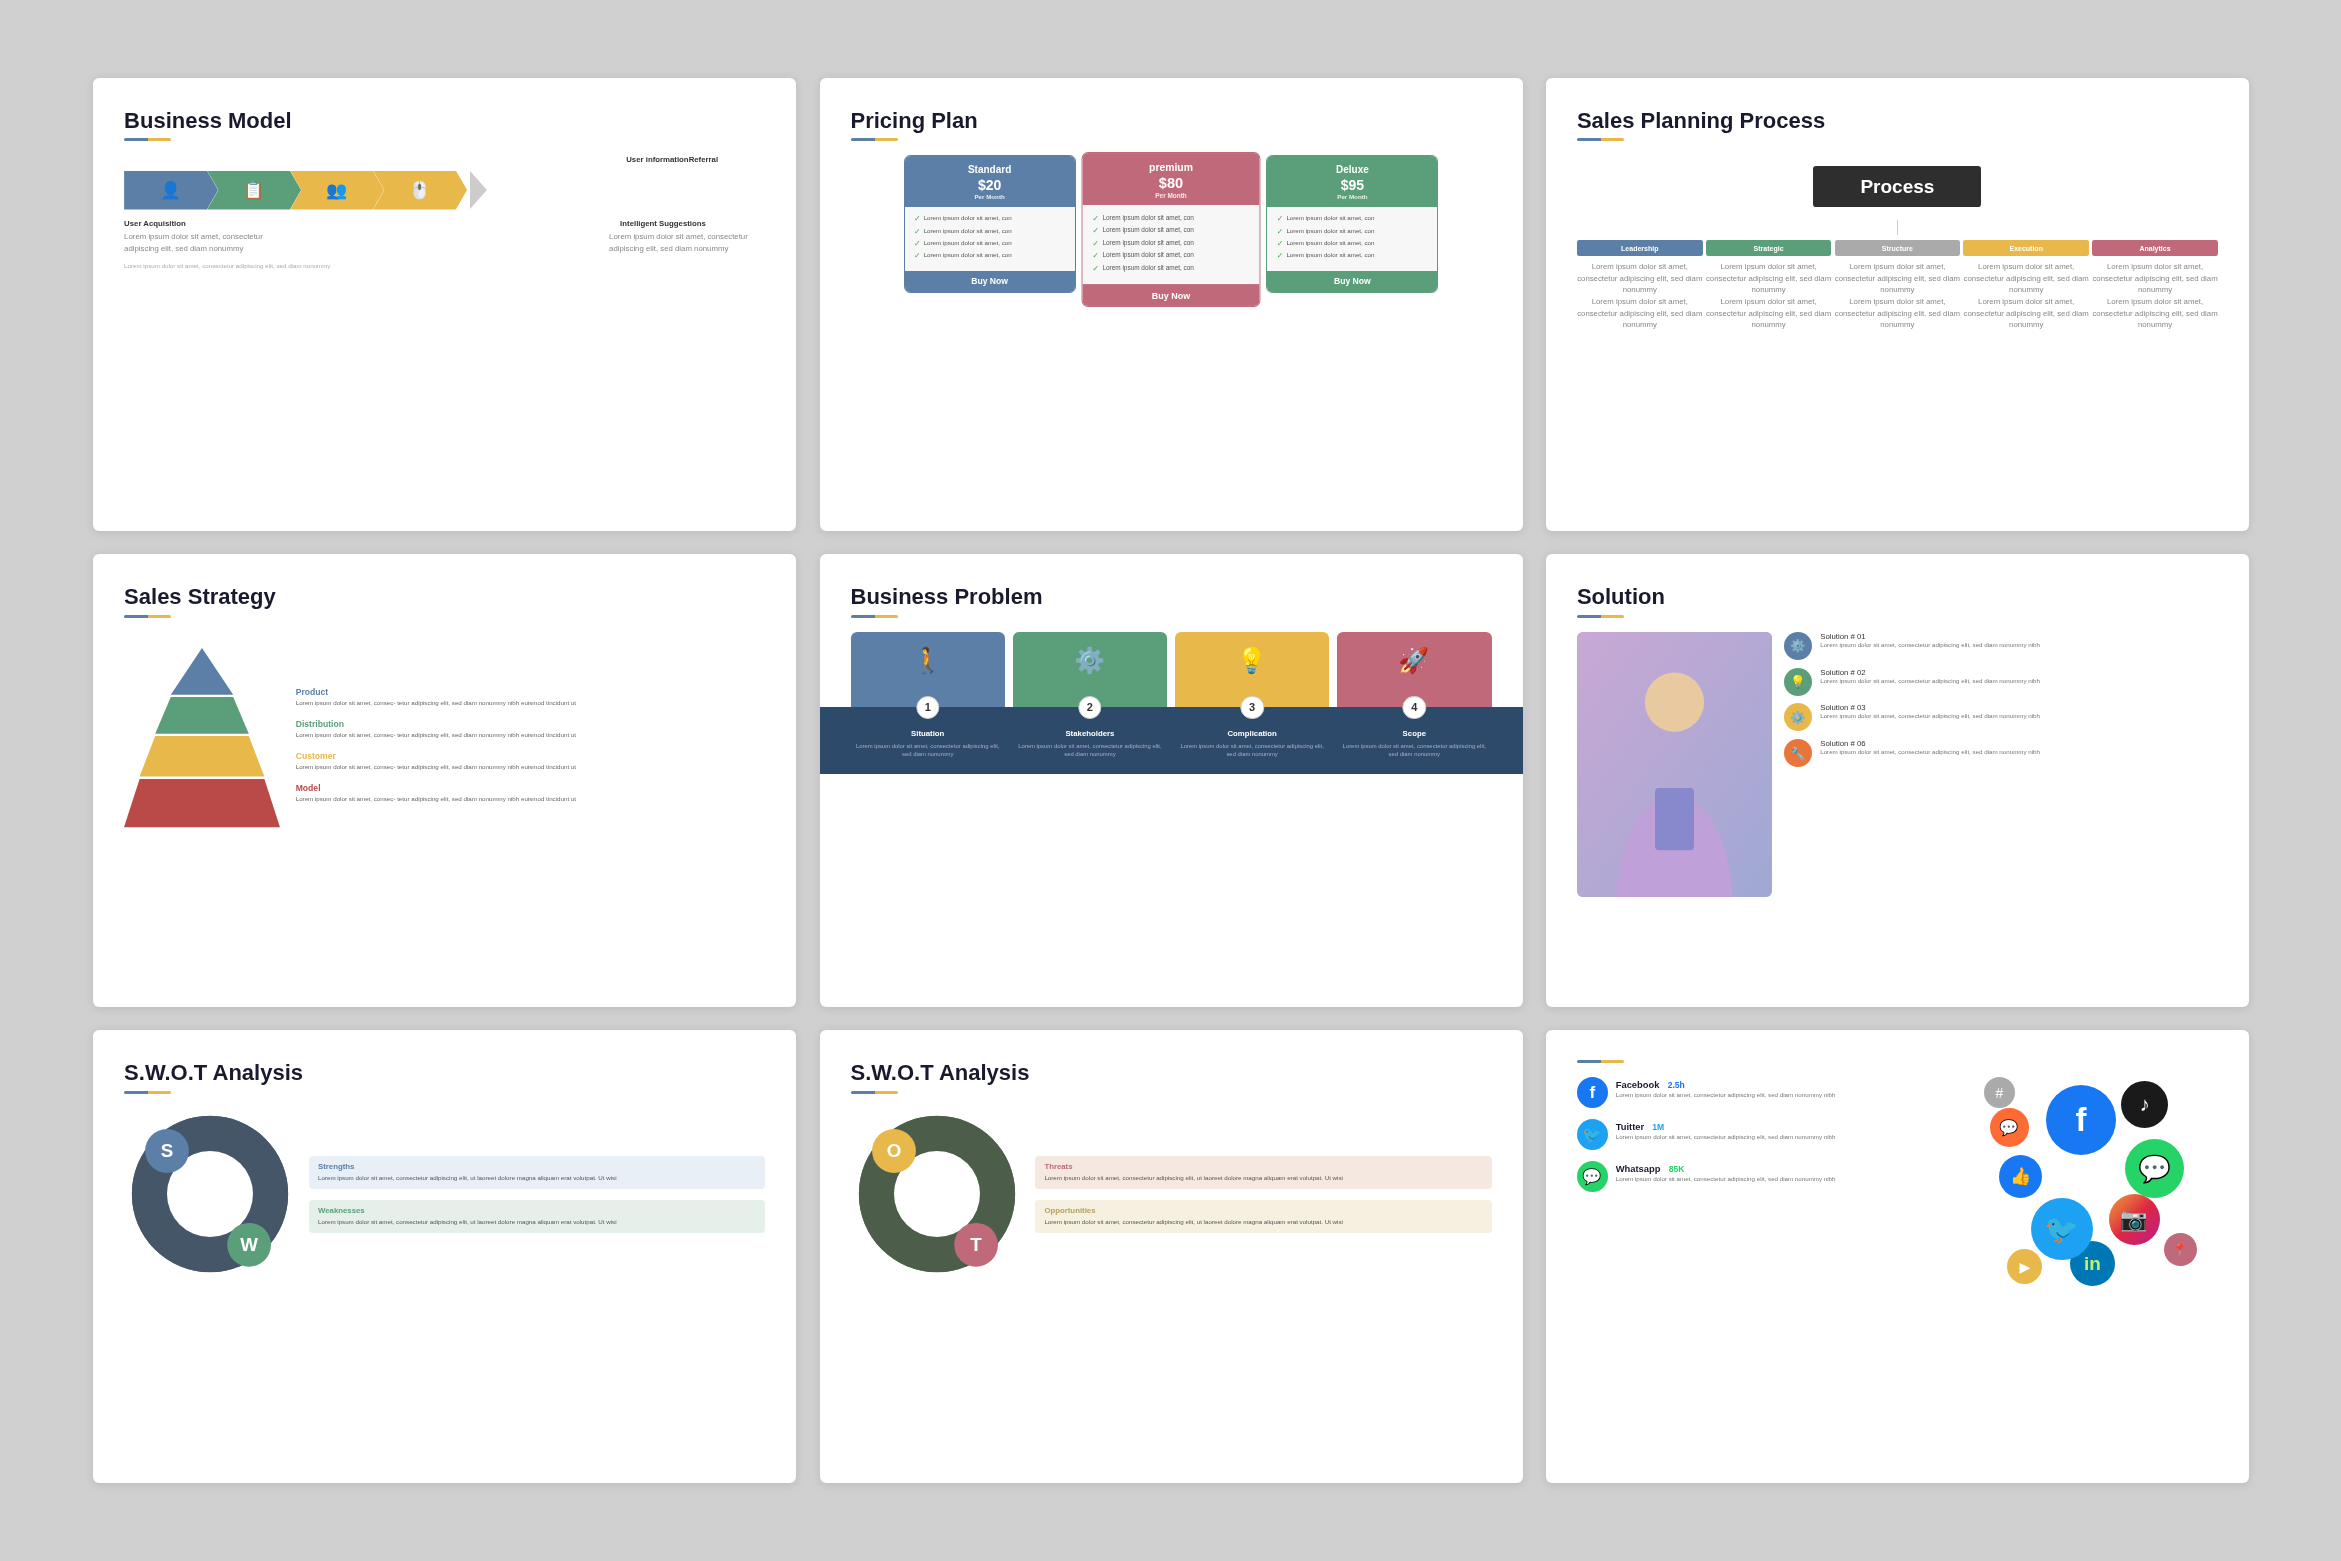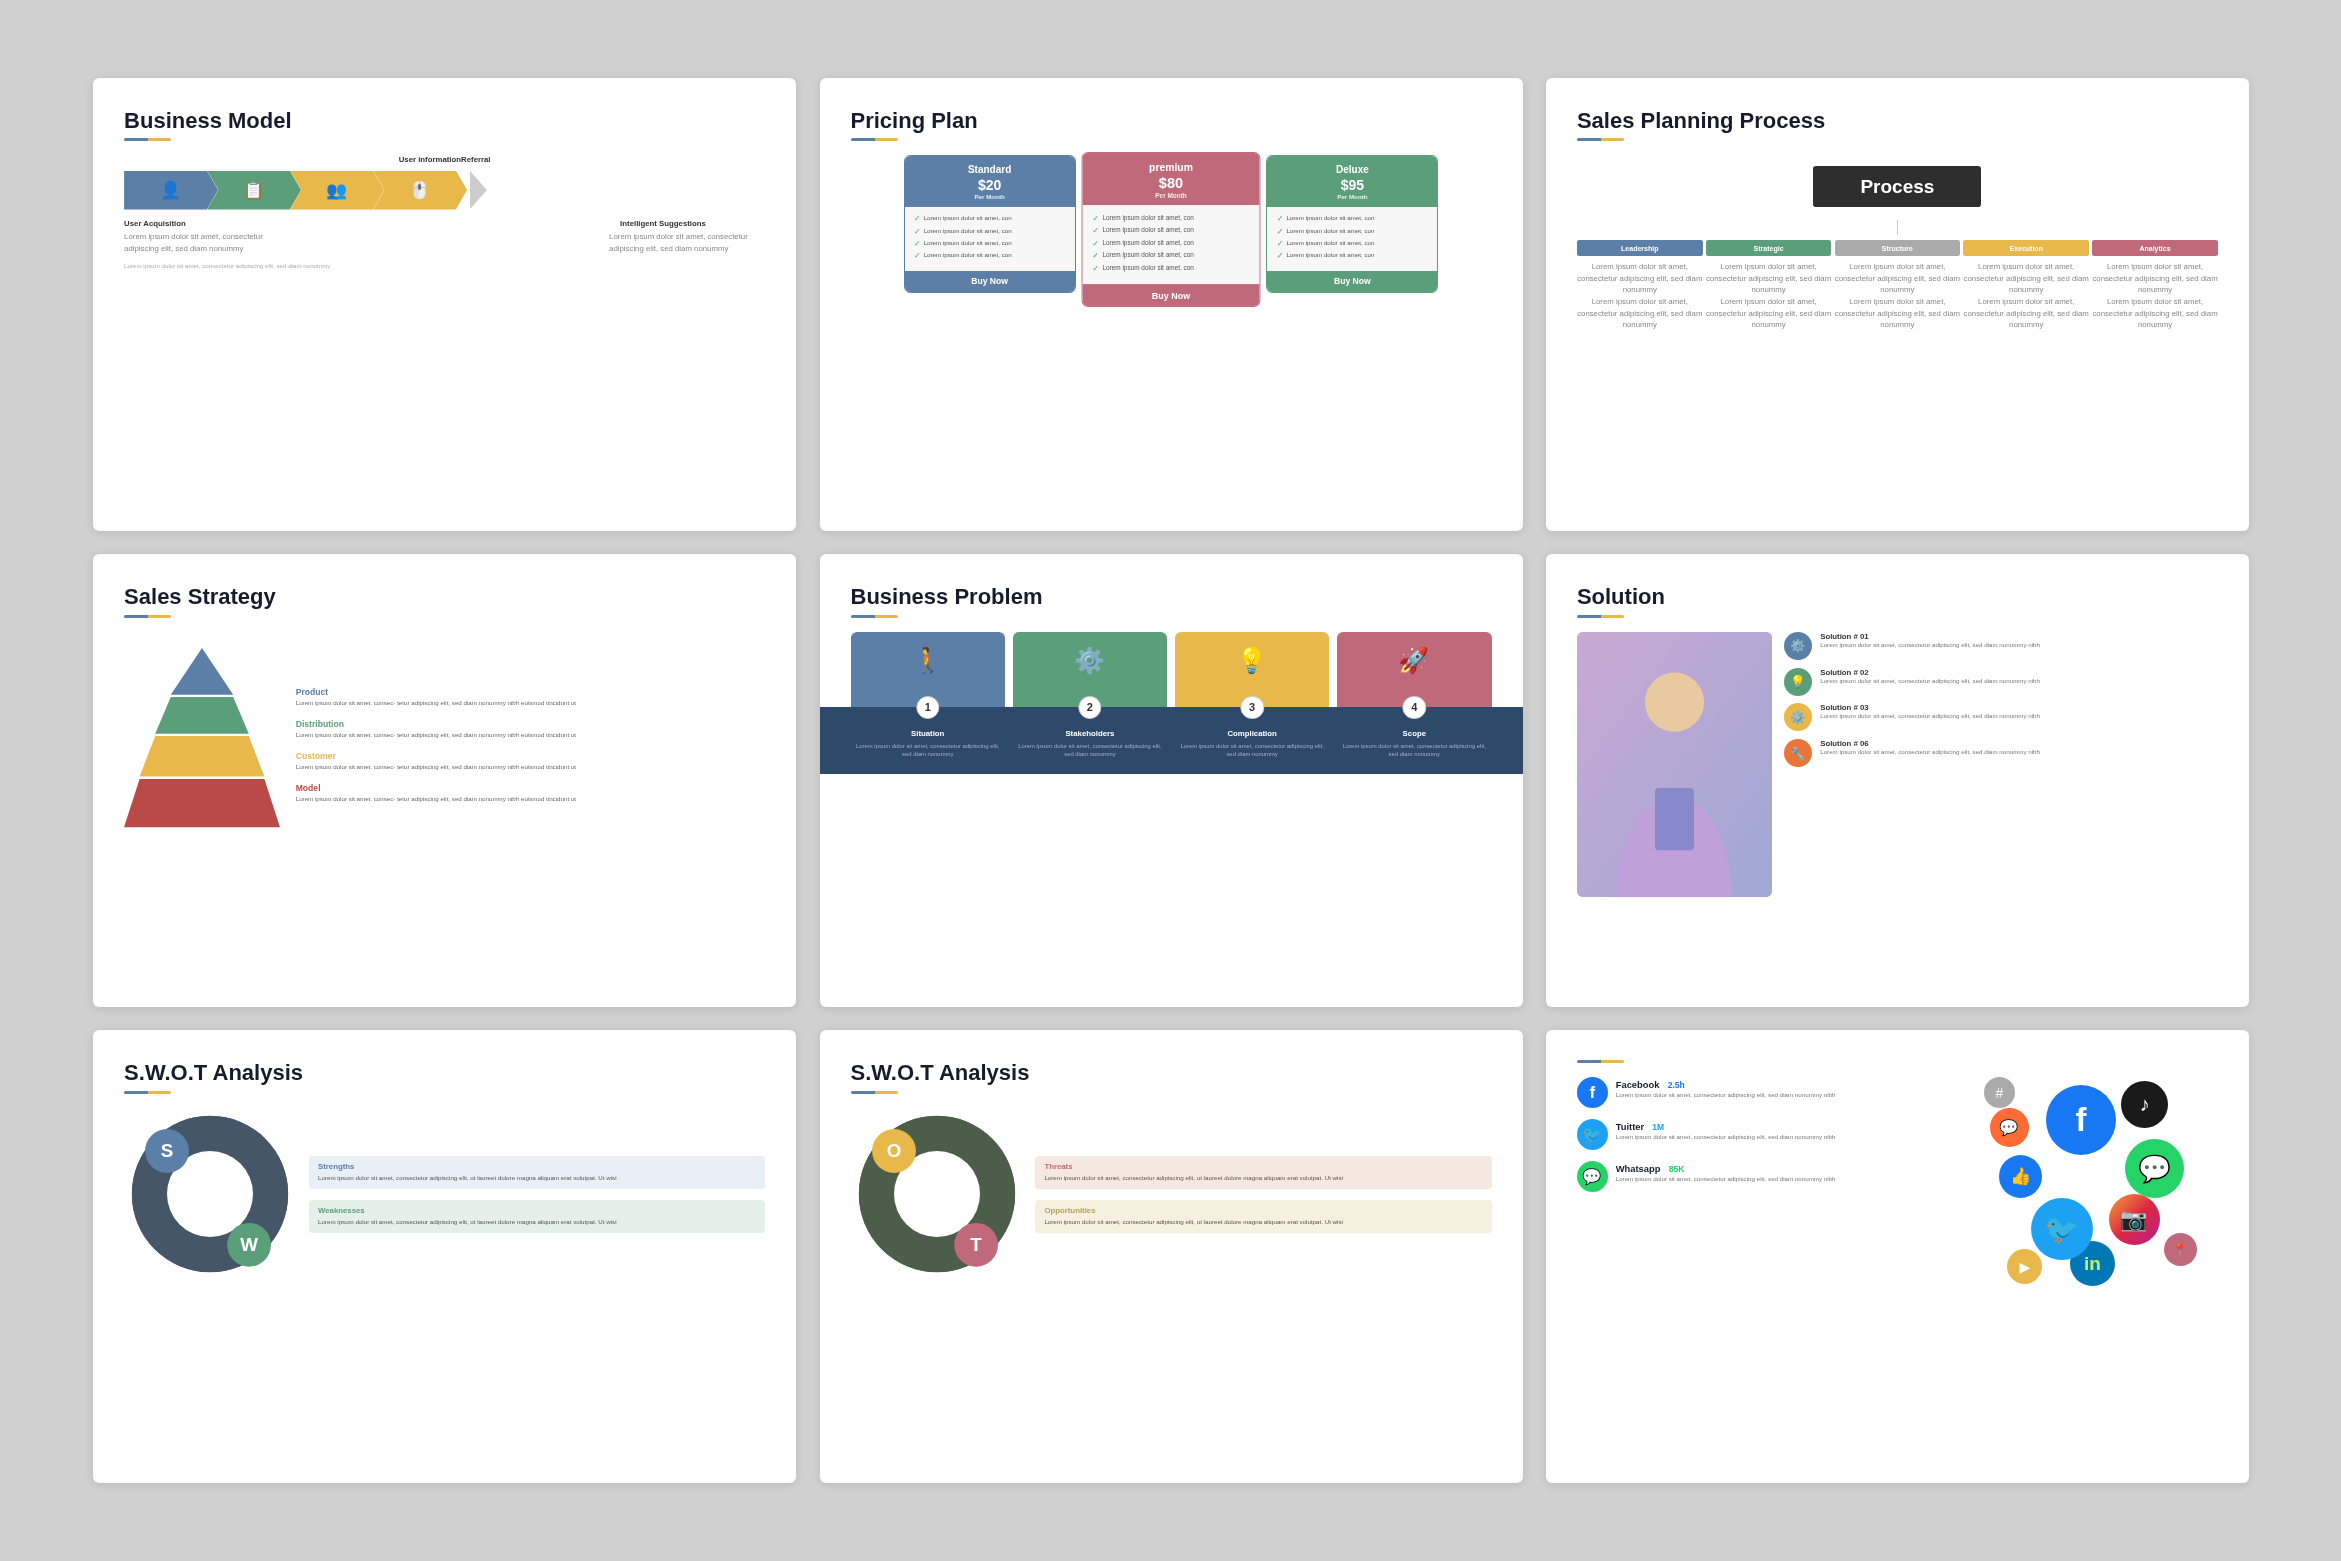--- a/index.html
+++ b/index.html
@@ -131,21 +131,21 @@
     .solution-icon-circle {
       width: 28px;
       height: 28px;
       border-radius: 50%;
       display: flex;
       align-items: center;
       justify-content: center;
       font-size: 12.5px;
       flex-shrink: 0;
     }
-    .solution-item-text .title { font-size: 7.8px; font-weight: 700; color: #333; }
+    .solution-item-text .title { font-size: 7.8px; font-weight: 400; color: #333; }
     .solution-item-text .body { font-size: 6.2px; color: #777; line-height: 1.4; }
 
     
     .swot-content { display: flex; gap: 12.5px; margin-top: 7.8px; align-items: center; }
     .swot-sections { flex: 1; display: flex; flex-direction: column; gap: 11px; }
     .swot-section-card {
       border-radius: 3.9px;
       padding: 6.2px 9.4px;
     }
     .swot-section-title { font-size: 7.8px; font-weight: 700; margin-bottom: 3.1px; }
@@ -165,21 +165,21 @@
     .social-item-info .desc { font-size: 6.2px; color: #777; line-height: 1.4; }
   </style>
 </head>
 <body>
 
 <div class="grid-container">
 
   <div class="slide">
     <div class="slide-title">Business Model</div>
     <div class="title-underline" style="background: linear-gradient(90deg, #5b7fa6 50%, #e8b84b 50%);"></div>
-    <div style="display:flex; justify-content:center; margin-bottom:6.2px;">
+    <div style="display:flex; justify-content:flex-end; margin-bottom:6.2px;">
       <div style="font-size:7.8px;font-weight:700;color:#333;margin-left:47px;">User information</div>
       <div style="font-size:7.8px;font-weight:700;color:#333;margin-right:47px;">Referral</div>
     </div>
     <div style="display:flex;align-items:center;gap:0;margin:6.2px 0 9.4px 0;">
       <div style="width:94px;height:39px;clip-path:polygon(0 0,88% 0,100% 50%,88% 100%,0 100%);background:#5b7fa6;display:flex;align-items:center;justify-content:center;font-size:17px;">👤</div>
       <div style="width:94px;height:39px;clip-path:polygon(0 0,88% 0,100% 50%,88% 100%,0 100%,12% 50%);background:#5a9e7a;display:flex;align-items:center;justify-content:center;font-size:17px;margin-left:-11px;">📋</div>
       <div style="width:94px;height:39px;clip-path:polygon(0 0,88% 0,100% 50%,88% 100%,0 100%,12% 50%);background:#e8b84b;display:flex;align-items:center;justify-content:center;font-size:17px;margin-left:-11px;">👥</div>
       <div style="width:94px;height:39px;clip-path:polygon(0 0,88% 0,100% 50%,88% 100%,0 100%,12% 50%);background:#e8b84b;display:flex;align-items:center;justify-content:center;font-size:17px;margin-left:-11px;">🖱️</div>
       <div style="width:0;height:0;border-top:19.5px solid transparent;border-bottom:19.5px solid transparent;border-left:17px solid #ccc;margin-left:3.1px;"></div>
     </div>

